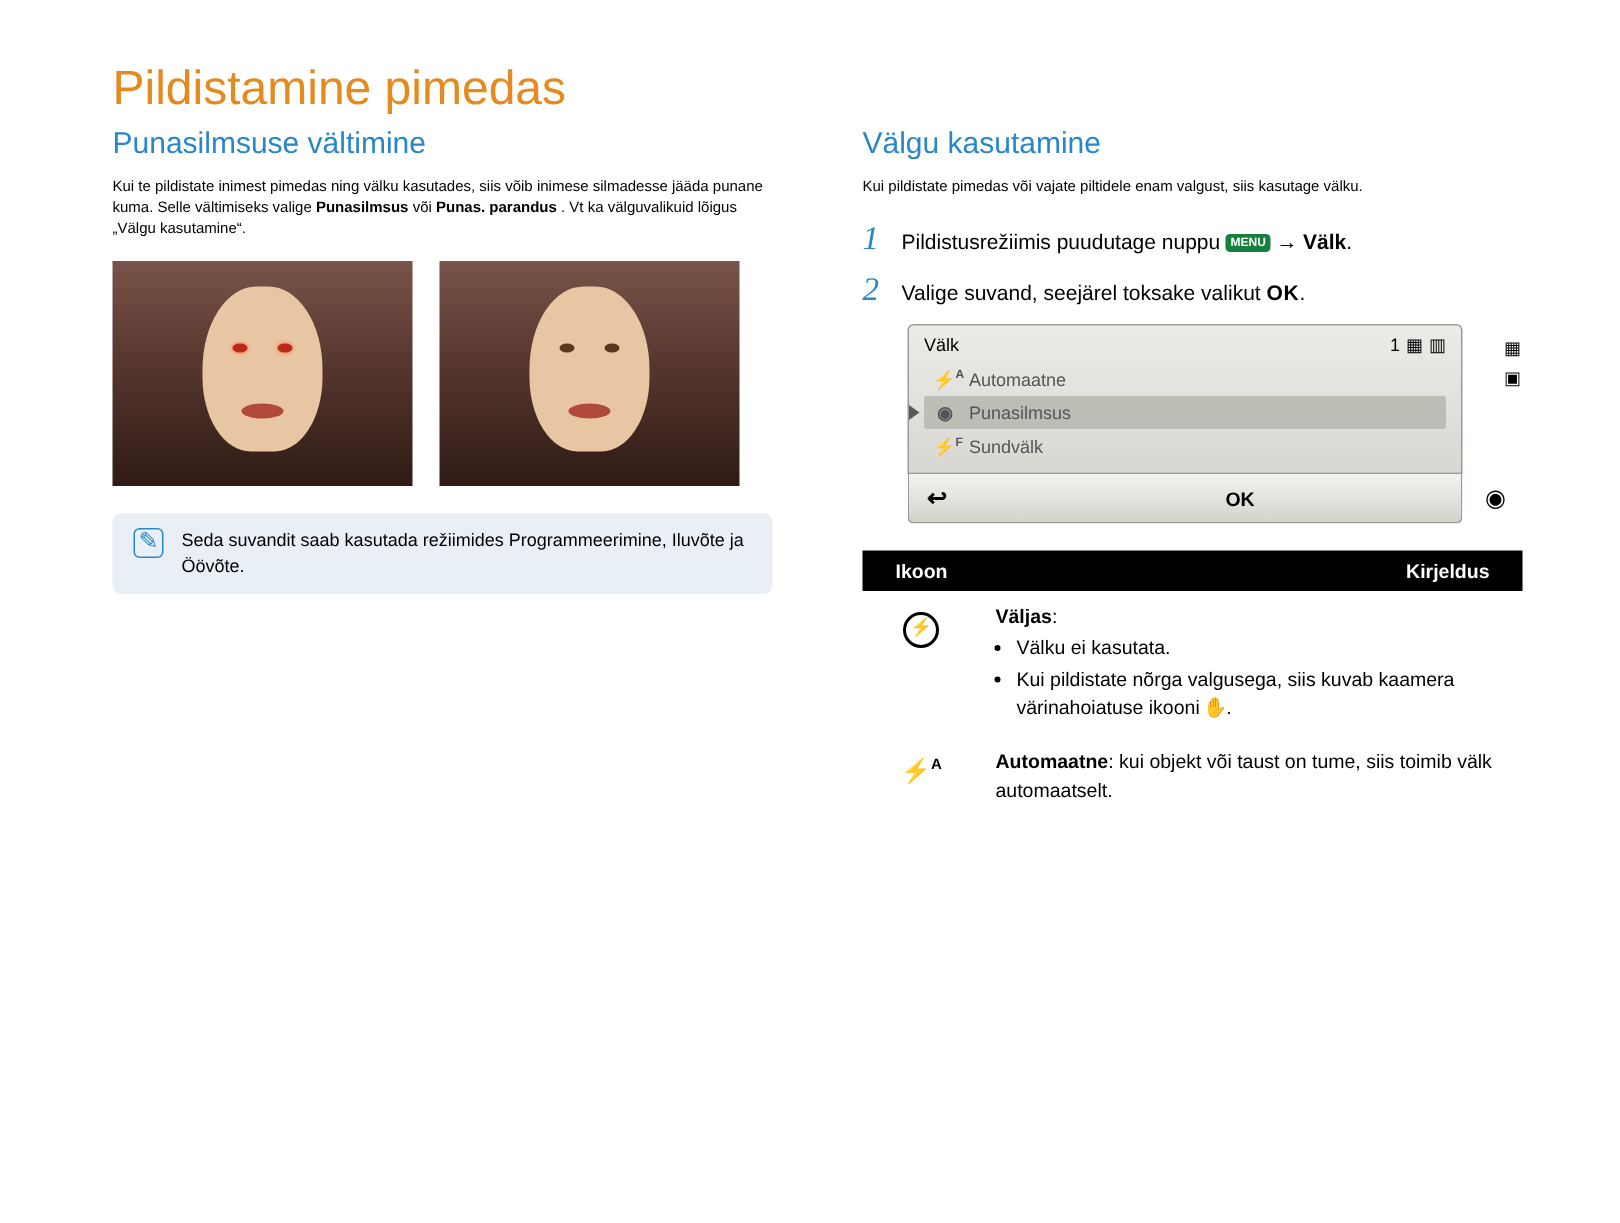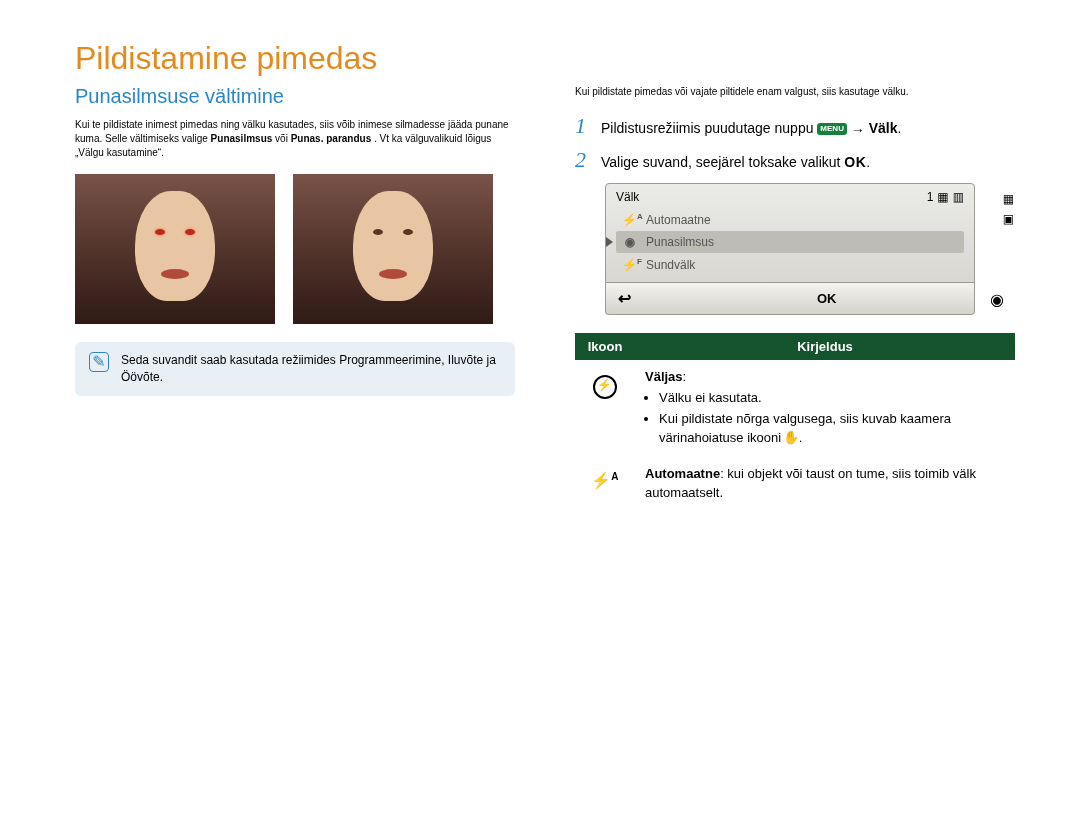--- a/index.html
+++ b/index.html
@@ -235,25 +235,25 @@
     gap: 6px;
     font-size: 12px;
   }
   
   .tbl {
     width: 100%;
     border-collapse: collapse;
     font-size: 13px;
   }
   .tbl th {
-    background: #14532d;
+    background: #000000;
     color: #fff;
-    text-align: center;
+    text-align: right;
     font-weight: bold;
-    padding: 6px 6px;
+    padding: 6px 22px;
   }
   .tbl td {
     padding: 8px 10px;
     vertical-align: top;
     line-height: 1.45;
   }
   .tbl td.icon-cell {
     width: 40px;
     text-align: center;
     font-size: 20px;
@@ -321,20 +321,21 @@
         </div>
       </div>
 
       <div class="note-box">
         <span class="note-icon">✎</span>
         <span>Seda suvandit saab kasutada režiimides Programmeerimine, Iluvõte ja Öövõte.</span>
       </div>
     </div>
 
     <div class="col">
+      <h2 class="section-h">Välgu kasutamine</h2>
       <p class="bodytext">Kui pildistate pimedas või vajate piltidele enam valgust, siis kasutage välku.</p>
 
       <div class="step">
         <span class="step-num">1</span>
         <span>
           <span>Pildistusrežiimis puudutage nuppu </span>
           <span class="menu-chip">MENU</span>
           <span> → </span>
           <b>Välk</b><span>.</span>
         </span>

